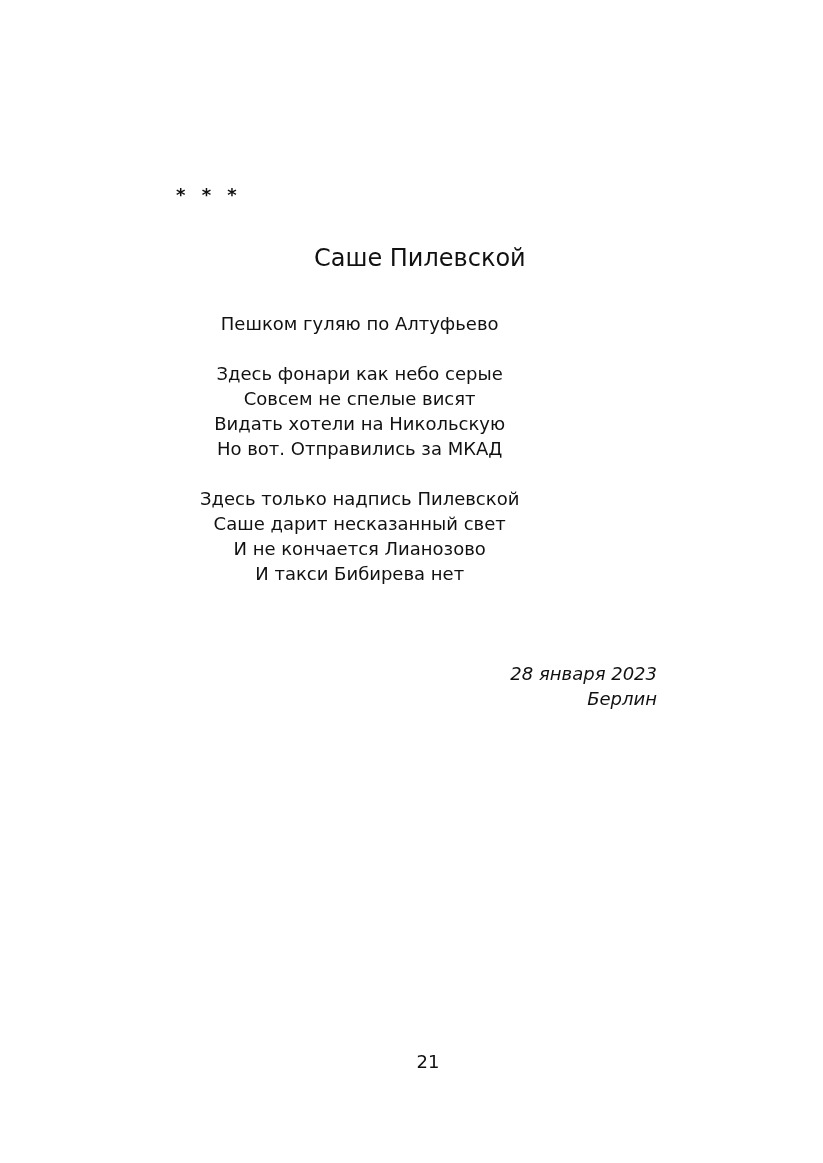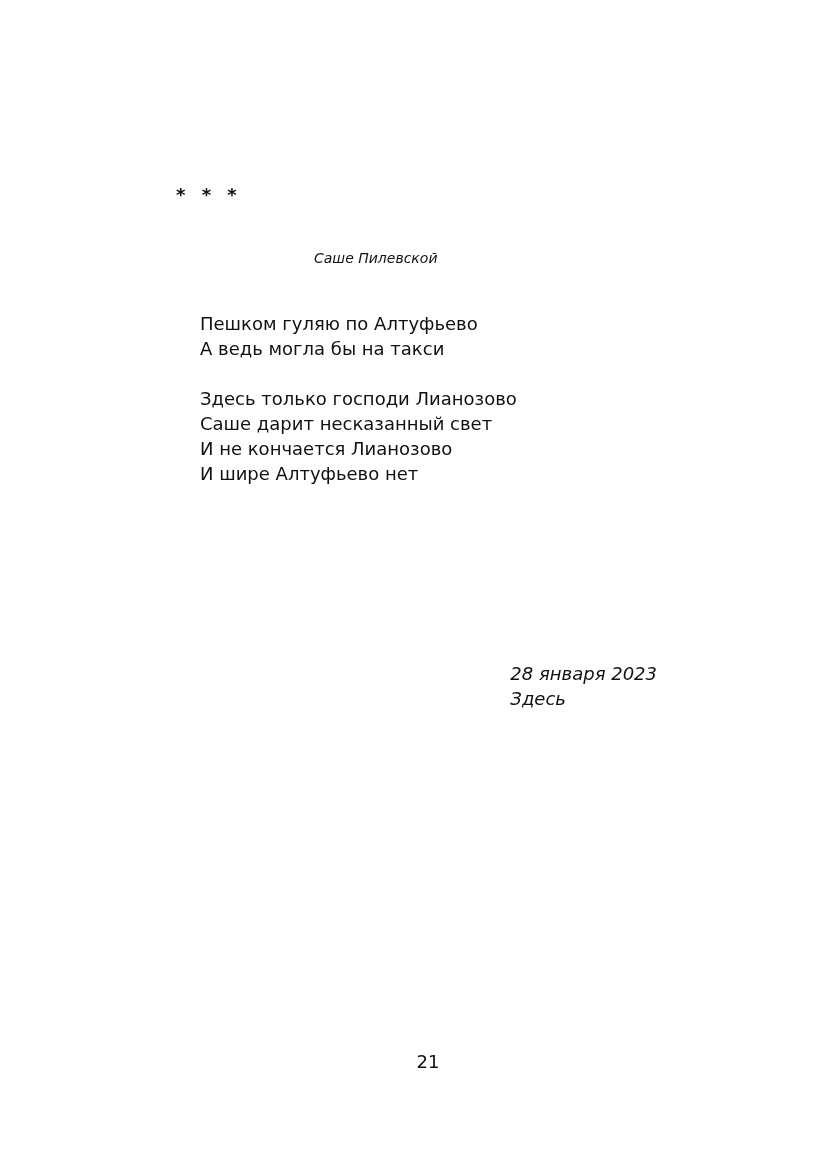--- a/index.html
+++ b/index.html
@@ -26,45 +26,46 @@
       top: 183px;
       font-size: 18px;
       font-weight: bold;
       letter-spacing: 5px;
       line-height: 24px;
     }
     .dedication {
       position: absolute;
       left: 314px;
       top: 246px;
-      font-size: 14px;
+      font-size: 24px;
       line-height: 25px;
-      font-style: italic;
     }
     .poem {
       position: absolute;
       left: 200px;
       top: 311px;
       font-size: 18px;
       line-height: 25px;
+      text-align: center;
     }
     .stanza {
       margin: 0 0 25px 0;
     }
     .stanza:last-child {
       margin-bottom: 0;
     }
     .line {
       display: block;
       white-space: nowrap;
     }
     .signature {
       position: absolute;
       right: 166px;
       top: 661px;
+      text-align: right;
       font-style: italic;
       font-size: 18px;
       line-height: 25px;
     }
     .signature span {
       display: block;
       white-space: nowrap;
     }
     .page-number {
       position: absolute;
@@ -81,30 +82,35 @@
 
 <div class="page">
 
   <div class="stars">* * *</div>
 
   <div class="dedication">Саше Пилевской</div>
 
   <div class="poem">
     <div class="stanza">
       <span class="line">Пешком гуляю по Алтуфьево</span>
-      <span class="line">А ведь могла бы на такси</span>
     </div>
     <div class="stanza">
-      <span class="line">Здесь только господи Лианозово</span>
+      <span class="line">Здесь фонари как небо серые</span>
+      <span class="line">Совсем не спелые висят</span>
+      <span class="line">Видать хотели на Никольскую</span>
+      <span class="line">Но вот. Отправились за МКАД</span>
+    </div>
+    <div class="stanza">
+      <span class="line">Здесь только надпись Пилевской</span>
       <span class="line">Саше дарит несказанный свет</span>
       <span class="line">И не кончается Лианозово</span>
-      <span class="line">И шире Алтуфьево нет</span>
+      <span class="line">И такси Бибирева нет</span>
     </div>
   </div>
 
   <div class="signature">
     <span>28 января 2023</span>
-    <span>Здесь</span>
+    <span>Берлин</span>
   </div>
 
   <div class="page-number">21</div>
 
 </div>
 
 </body></html>

